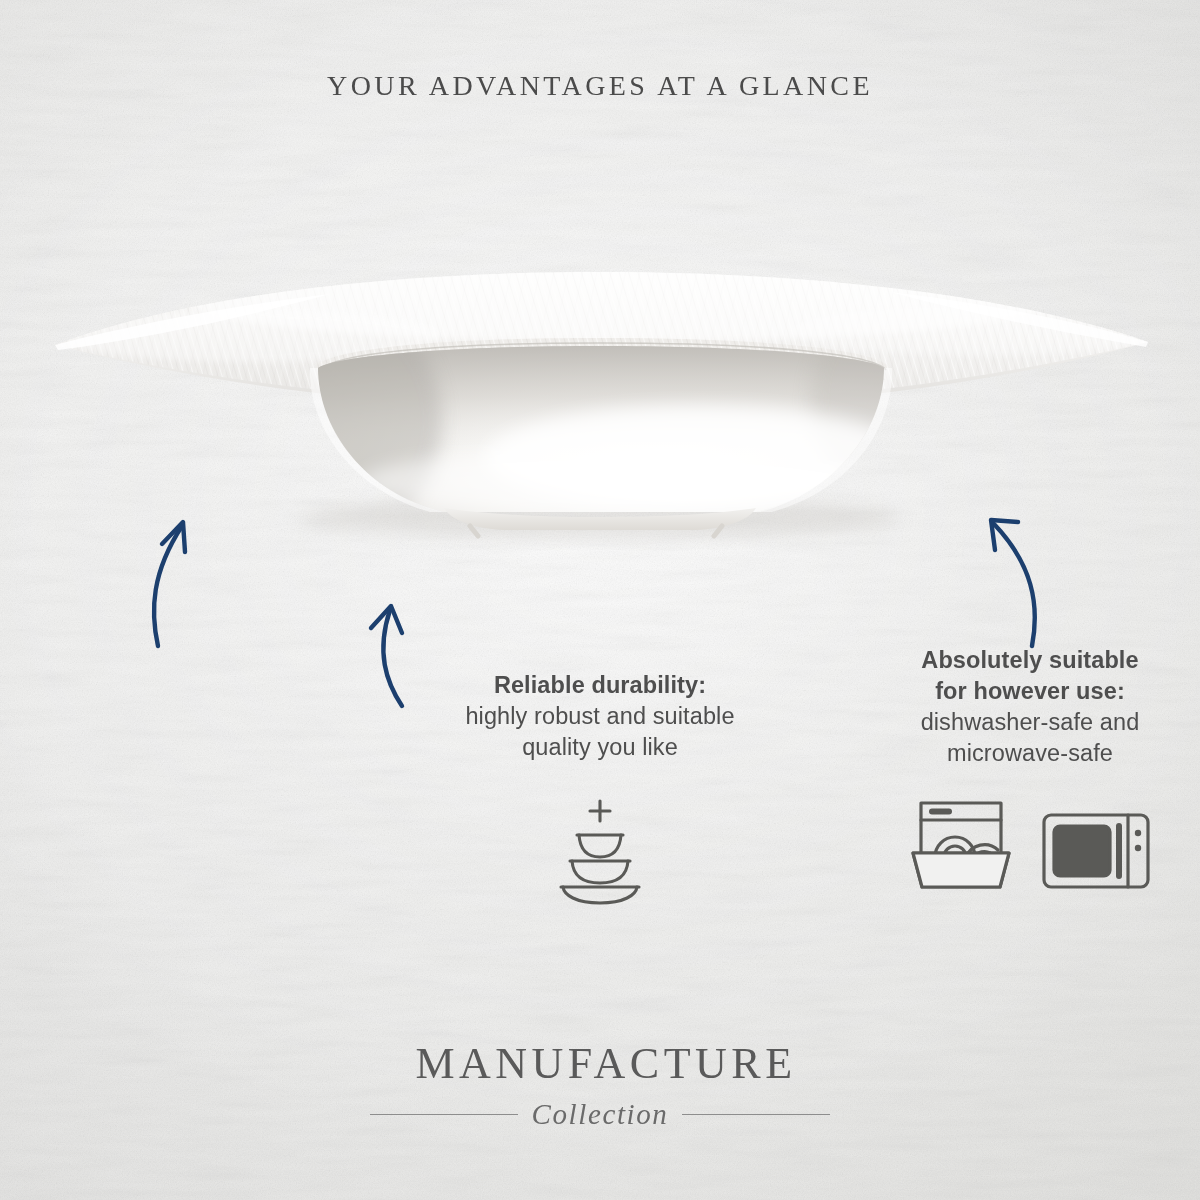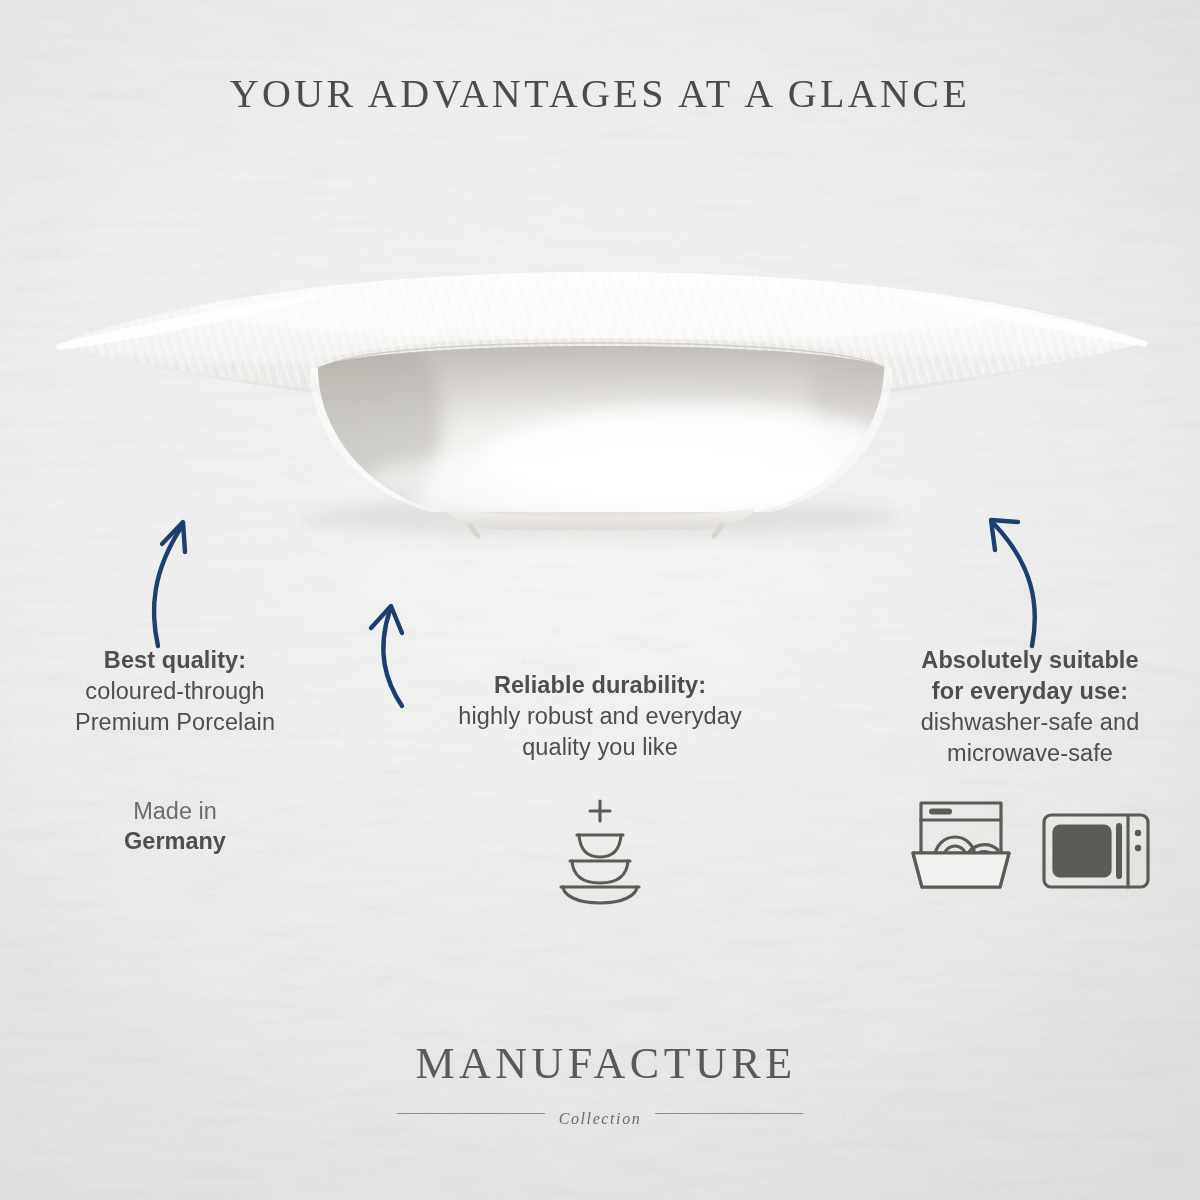--- a/index.html
+++ b/index.html
@@ -41,21 +41,21 @@
   }
 
   
   .title {
     position: absolute;
     top: 70px;
     left: 0;
     width: 1200px;
     text-align: center;
     font-family: "Liberation Serif", "DejaVu Serif", serif;
-    font-size: 40px;
+    font-size: 28px;
     letter-spacing: 3.4px;
     color: #4b4b4b;
     white-space: nowrap;
   }
 
   
   #plate {
     position: absolute;
     left: 0;
     top: 250px;
@@ -132,25 +132,24 @@
     gap: 14px;
   }
   .logo-rule {
     height: 1px;
     width: 148px;
     background: #8d8d8d;
   }
   .logo-script {
     font-family: "Liberation Serif", "DejaVu Serif", serif;
     font-style: italic;
-    font-size: 16px;
+    font-size: 29px;
     letter-spacing: 1.6px;
     color: #6a6a6a;
     white-space: nowrap;
-    margin-top: 12px;
   }
 </style>
 </head>
 <body>
 
 <div id="poster">
 
   <svg id="grain" width="1200" height="1200" aria-hidden="true">
     <defs>
       <filter id="grainFilter" x="0" y="0" width="100%" height="100%">
@@ -288,36 +287,25 @@
   <svg class="arrow" id="arrow-middle" viewBox="0 0 80 120" aria-hidden="true">
     <path d="M44,116 C28,92 18,62 32,20" fill="none" stroke="#1c3f6e" stroke-width="4.4" stroke-linecap="round"></path>
     <path d="M13,38 L33,16 L44,43" fill="none" stroke="#1c3f6e" stroke-width="4.4" stroke-linecap="round" stroke-linejoin="round"></path>
   </svg>
 
   <svg class="arrow" id="arrow-right" viewBox="0 0 90 150" aria-hidden="true">
     <path d="M64,146 C72,104 64,64 26,24" fill="none" stroke="#1c3f6e" stroke-width="4.4" stroke-linecap="round"></path>
     <path d="M50,22 L23,20 L27,50" fill="none" stroke="#1c3f6e" stroke-width="4.4" stroke-linecap="round" stroke-linejoin="round"></path>
   </svg>
 
-  <div class="col" id="col-quality">
-    <div class="col-text">
-      <span class="b">Best quality:</span><br>
-      <span>coloured-through</span><br>
-      <span>Premium Porcelain</span>
-    </div>
-    <div class="made-in">
-      <span>Made in</span><br>
-      <span class="b">Germany</span>
-    </div>
-  </div>
 
   <div class="col" id="col-durable">
     <div class="col-text">
       <span class="b">Reliable durability:</span><br>
-      <span>highly robust and everyday</span><br>
+      <span>highly robust and suitable</span><br>
       <span>quality you like</span>
     </div>
     <div class="icon-row icon-row--stack">
       <svg width="96" height="112" viewBox="0 0 96 112" aria-hidden="true">
         <g fill="none" stroke="#5a5a57" stroke-width="3.1" stroke-linecap="round" stroke-linejoin="round">
 
           <path d="M48,6 L48,26"></path>
           <path d="M38,16 L58,16"></path>
 
           <path d="M25,40 L71,40"></path>
@@ -329,21 +317,21 @@
           <path d="M9,92 L87,92"></path>
           <path d="M11,92 C12,100 24,108 48,108 C72,108 84,100 85,92"></path>
         </g>
       </svg>
     </div>
   </div>
 
   <div class="col" id="col-everyday">
     <div class="col-text">
       <span class="b">Absolutely suitable</span><br>
-      <span class="b">for everyday use:</span><br>
+      <span class="b">for however use:</span><br>
       <span>dishwasher-safe and</span><br>
       <span>microwave-safe</span>
     </div>
     <div class="icon-row">
 
       <svg width="106" height="98" viewBox="0 0 106 98" aria-hidden="true">
         <g fill="none" stroke="#5a5a57" stroke-width="3.2" stroke-linecap="round" stroke-linejoin="round">
 
           <path d="M13,8 L93,8 L93,66 L13,66 Z"></path>
 

